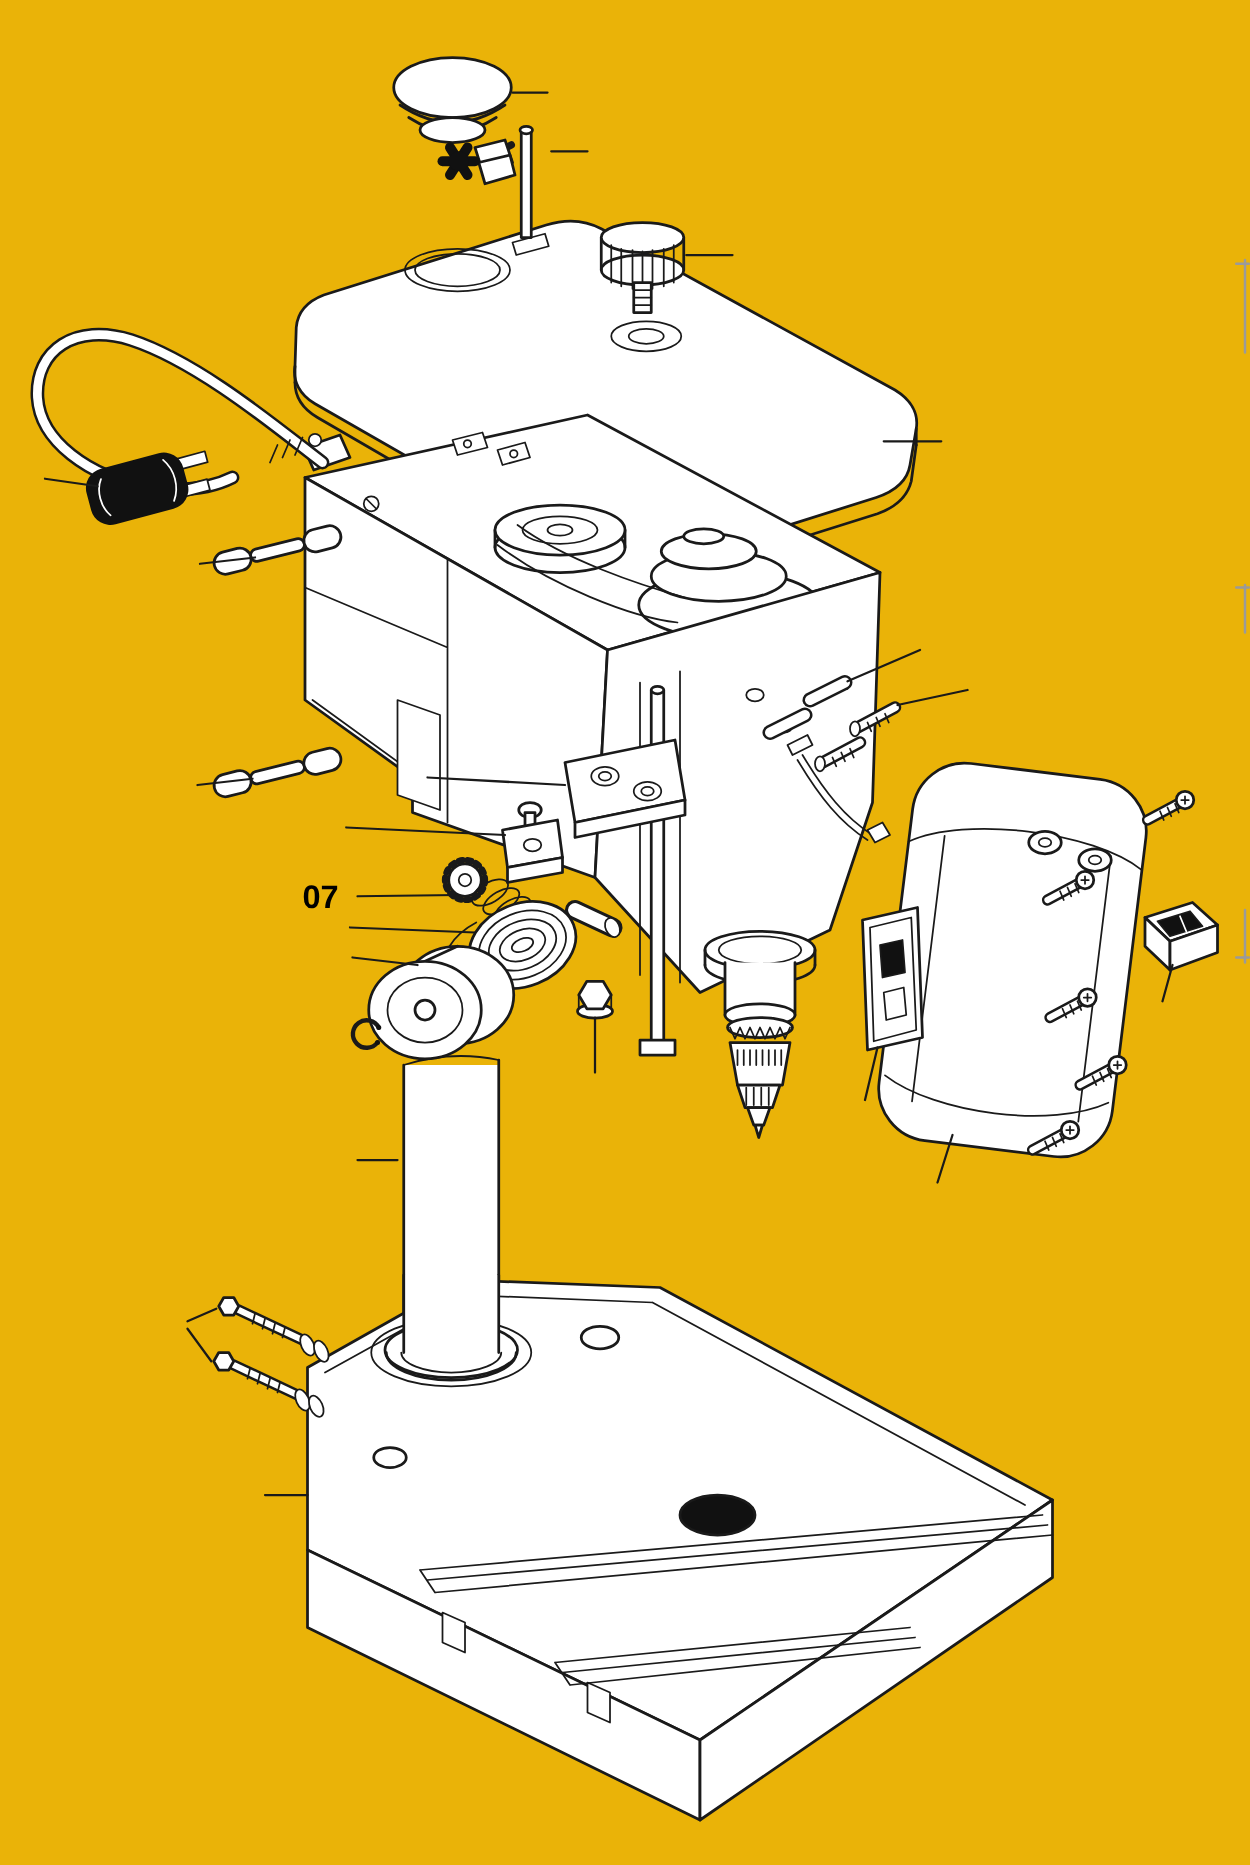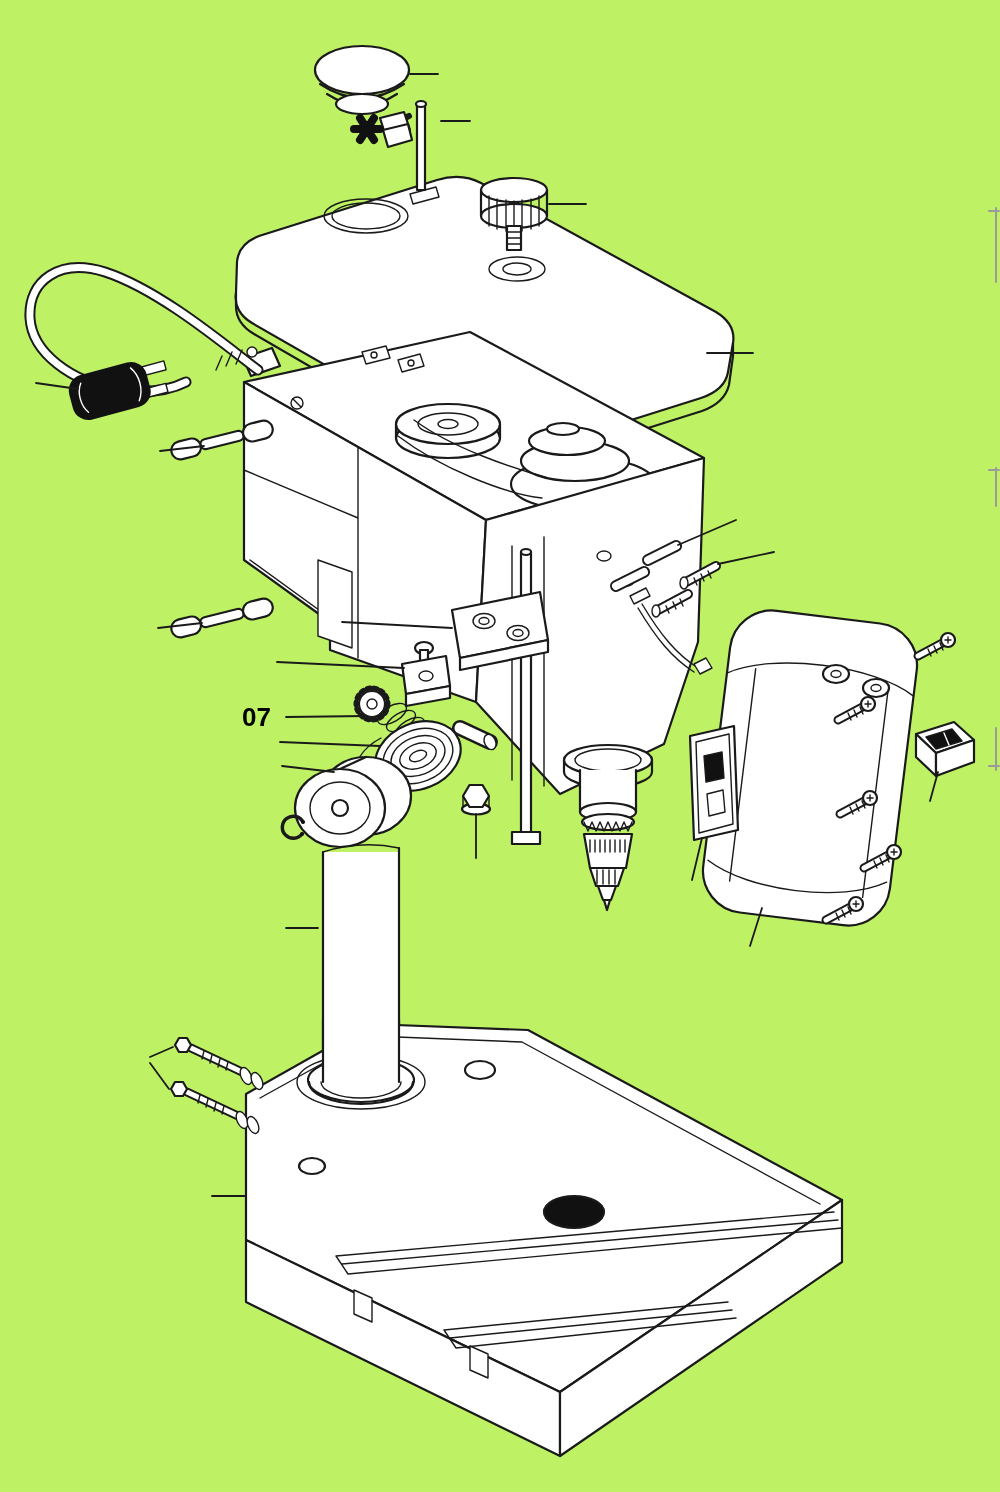--- a/index.html
+++ b/index.html
@@ -1,16 +1,16 @@
 <!DOCTYPE html>
 <html><head>
 <meta charset="utf-8">
 <style>
   html,body{margin:0;padding:0;background:#ffffff;}
-  .canvas{position:relative;width:1000px;height:1492px;background:#bef264;overflow:hidden;}
+  .canvas{position:relative;width:1000px;height:1492px;background:#eab308;overflow:hidden;}
   svg{display:block;}
   svg text{font-family:"Liberation Sans",sans-serif;font-weight:bold;}
   .f-w{fill:#ffffff;}
   .f-k{fill:#111111;}
   .thin{stroke-width:1.4;}
   .leader{stroke-width:1.8;fill:none;}
 </style>
 </head>
 <body>
 

